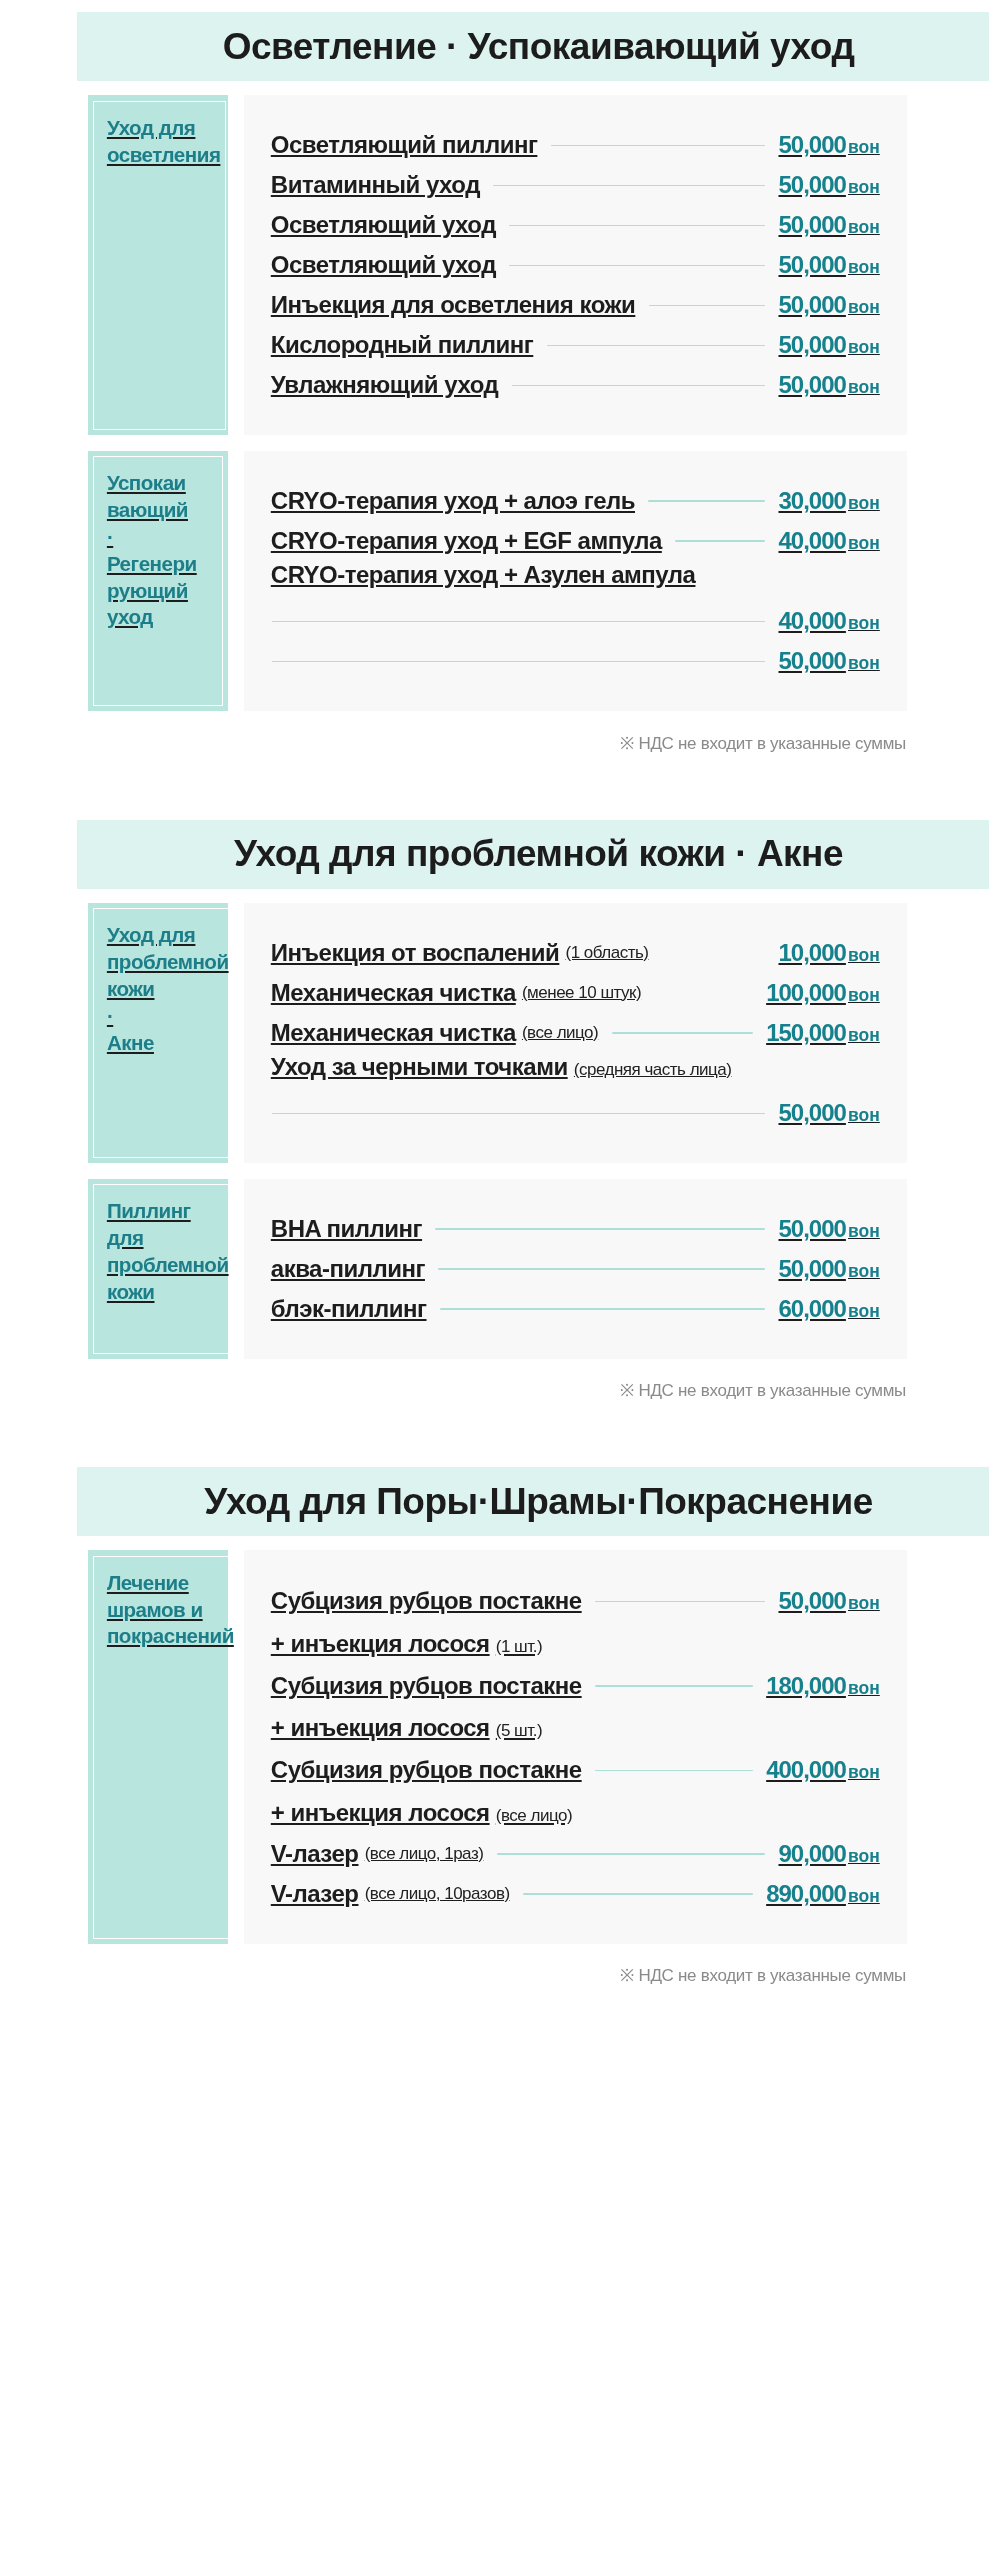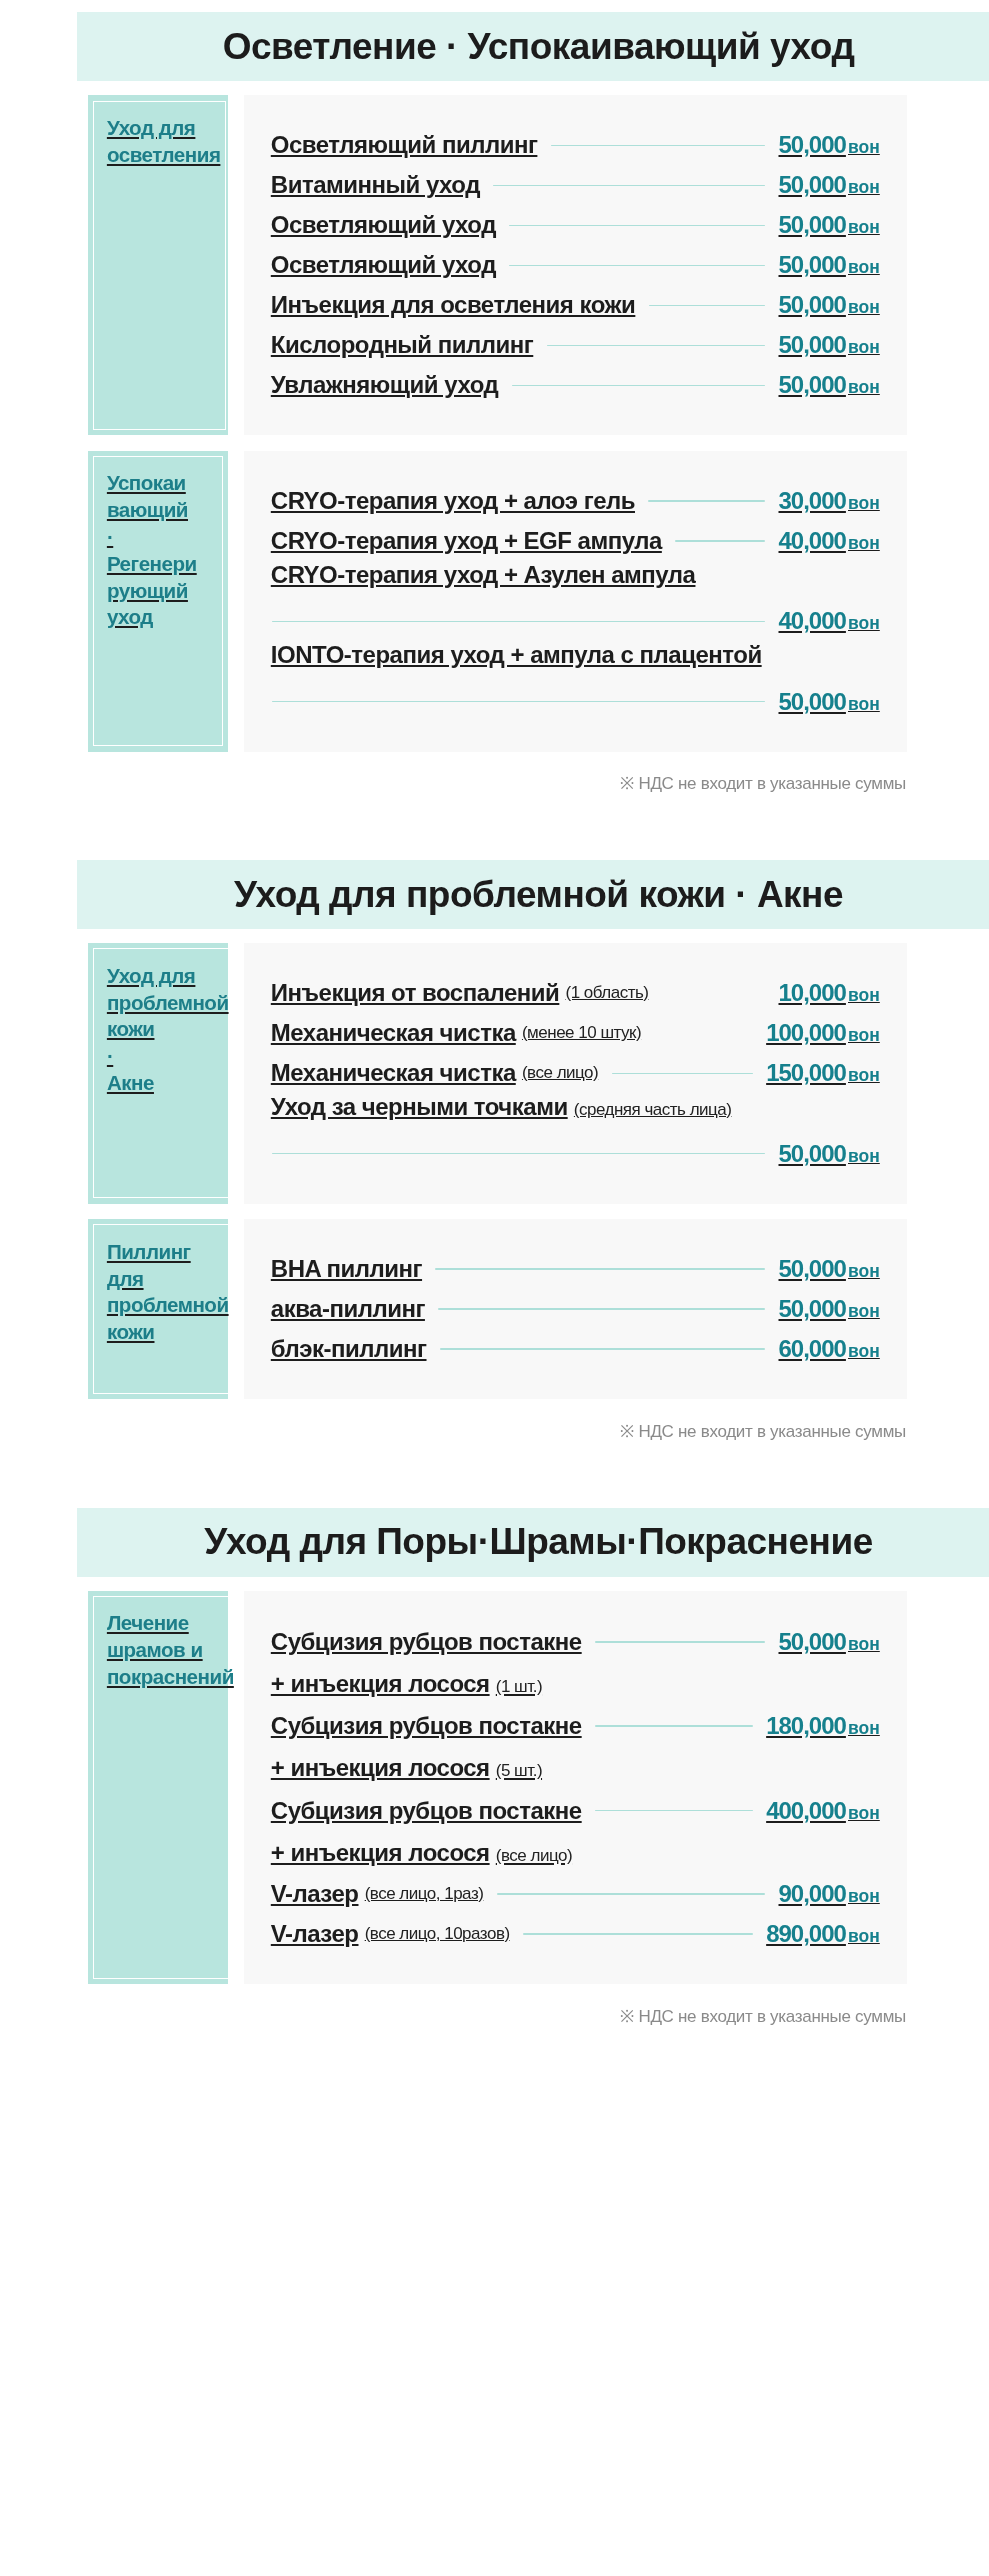--- a/index.html
+++ b/index.html
@@ -175,23 +175,20 @@
             </div>
             <div class="price-line">
               <div class="conn"></div>
               <div class="price">
                 <span class="amount">40,000</span>
                 <span class="unit">вон</span>
               </div>
             </div>
           </div>
           <div class="row stacked">
-            <div class="title-line">
-              <span class="nm">IONTO-терапия уход + ампула с плацентой</span>
-            </div>
             <div class="price-line">
               <div class="conn"></div>
               <div class="price">
                 <span class="amount">50,000</span>
                 <span class="unit">вон</span>
               </div>
             </div>
           </div>
         </div>
       </div>

